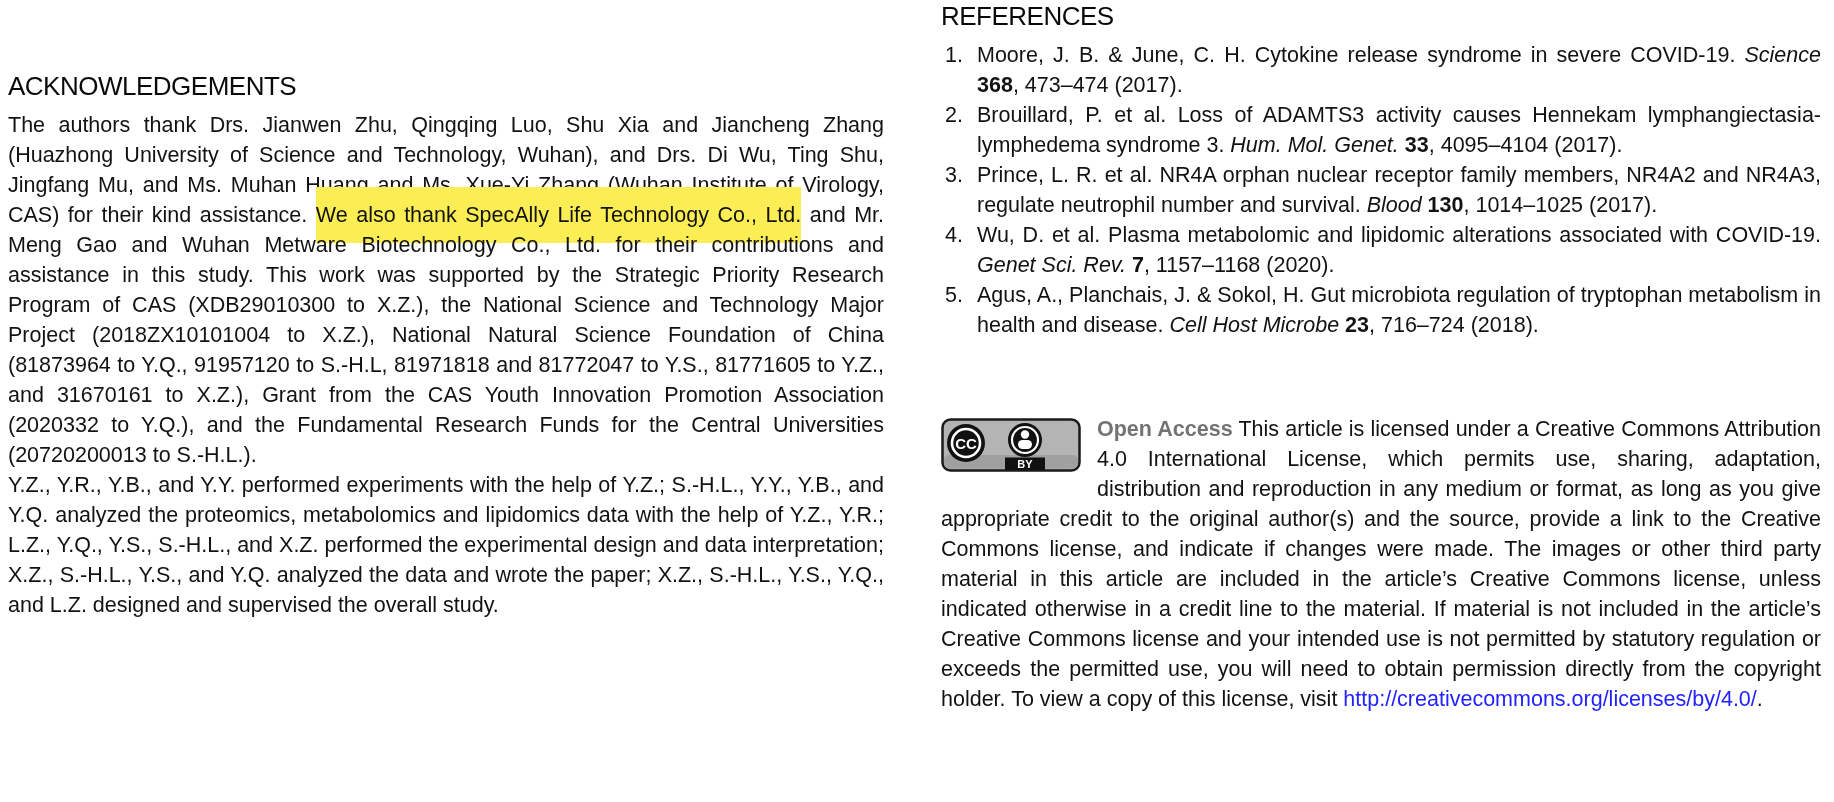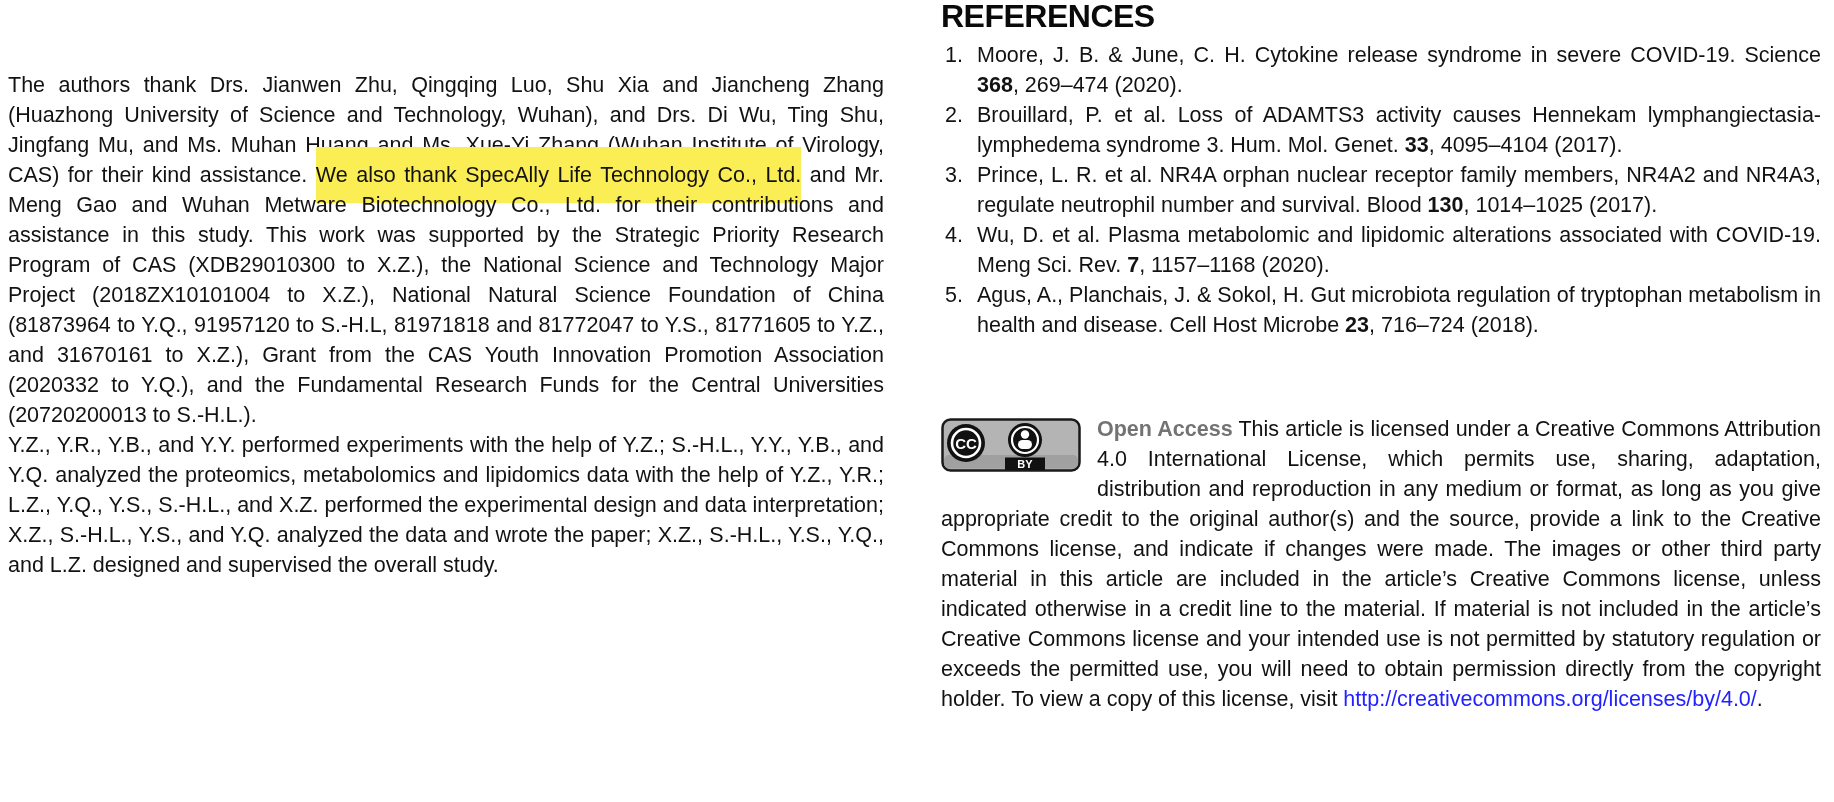--- a/index.html
+++ b/index.html
@@ -19,23 +19,23 @@
     width: 876px;
   }
   .col-right {
     position: absolute;
     left: 941px;
     top: 0px;
     width: 880px;
   }
   h1.section-heading {
     margin: 0 0 8px 0;
-    font-size: 32px;
+    font-size: 26px;
     line-height: 32px;
-    font-weight: 700;
+    font-weight: 400;
     letter-spacing: -0.5px;
     color: #0a0a0a;
   }
   p.body-text {
     margin: 0;
     font-size: 21.5px;
     line-height: 30px;
     text-align: justify;
   }
   .contrib-heading { margin-top: 82px !important; }
@@ -54,21 +54,21 @@
     font-size: 21.5px;
     line-height: 30px;
     text-align: justify;
     margin: 0;
   }
   .ref-num {
     position: absolute;
     left: 4px;
     top: 0;
   }
-  .ref-journal { }
+  .ref-journal { font-style: italic; }
   .ref-volume { font-weight: 700; }
   .open-access {
     margin-top: 74px;
   }
   .open-access p.body-text { text-align: justify; }
   .cc-badge {
     float: left;
     width: 140px;
     height: 54px;
     margin: 4px 16px 4px 0;
@@ -79,33 +79,34 @@
     text-decoration: none;
     cursor: pointer;
   }
 </style>
 </head>
 <body>
 
 <div class="page">
 
   <div class="col-left">
+    <h1 class="section-heading">ACKNOWLEDGEMENTS</h1>
     <p class="body-text"><span>The authors thank Drs. Jianwen Zhu, Qingqing Luo, Shu Xia and Jiancheng Zhang (Huazhong University of Science and Technology, Wuhan), and Drs. Di Wu, Ting Shu, Jingfang Mu, and Ms. Muhan Huang and Ms. Xue-Yi Zhang (Wuhan Institute of Virology, CAS) for their kind assistance. </span><span class="highlight">We also thank SpecAlly Life Technology Co., Ltd.</span><span> and Mr. Meng Gao and Wuhan Metware Biotechnology Co., Ltd. for their contributions and assistance in this study. This work was supported by the Strategic Priority Research Program of CAS (XDB29010300 to X.Z.), the National Science and Technology Major Project (2018ZX10101004 to X.Z.), National Natural Science Foundation of China (81873964 to Y.Q., 91957120 to S.-H.L, 81971818 and 81772047 to Y.S., 81771605 to Y.Z., and 31670161 to X.Z.), Grant from the CAS Youth Innovation Promotion Association (2020332 to Y.Q.), and the Fundamental Research Funds for the Central Universities (20720200013 to S.-H.L.).</span></p>
 
     <p class="body-text">Y.Z., Y.R., Y.B., and Y.Y. performed experiments with the help of Y.Z.; S.-H.L., Y.Y., Y.B., and Y.Q. analyzed the proteomics, metabolomics and lipidomics data with the help of Y.Z., Y.R.; L.Z., Y.Q., Y.S., S.-H.L., and X.Z. performed the experimental design and data interpretation; X.Z., S.-H.L., Y.S., and Y.Q. analyzed the data and wrote the paper; X.Z., S.-H.L., Y.S., Y.Q., and L.Z. designed and supervised the overall study.</p>
   </div>
 
   <div class="col-right">
     <h1 class="section-heading">REFERENCES</h1>
 
     <ol class="ref-list">
-      <li class="ref-item"><span class="ref-num">1.</span><span>Moore, J. B. &amp; June, C. H. Cytokine release syndrome in severe COVID-19. </span><span class="ref-journal">Science</span> <span class="ref-volume">368</span><span>, 269–474 (2020).</span></li>
+      <li class="ref-item"><span class="ref-num">1.</span><span>Moore, J. B. &amp; June, C. H. Cytokine release syndrome in severe COVID-19. </span><span class="ref-journal">Science</span> <span class="ref-volume">368</span><span>, 473–474 (2017).</span></li>
       <li class="ref-item"><span class="ref-num">2.</span><span>Brouillard, P. et al. Loss of ADAMTS3 activity causes Hennekam lymphangiectasia-lymphedema syndrome 3. </span><span class="ref-journal">Hum. Mol. Genet.</span> <span class="ref-volume">33</span><span>, 4095–4104 (2017).</span></li>
       <li class="ref-item"><span class="ref-num">3.</span><span>Prince, L. R. et al. NR4A orphan nuclear receptor family members, NR4A2 and NR4A3, regulate neutrophil number and survival. </span><span class="ref-journal">Blood</span> <span class="ref-volume">130</span><span>, 1014–1025 (2017).</span></li>
-      <li class="ref-item"><span class="ref-num">4.</span><span>Wu, D. et al. Plasma metabolomic and lipidomic alterations associated with COVID-19. </span><span class="ref-journal">Meng Sci. Rev.</span> <span class="ref-volume">7</span><span>, 1157–1168 (2020).</span></li>
+      <li class="ref-item"><span class="ref-num">4.</span><span>Wu, D. et al. Plasma metabolomic and lipidomic alterations associated with COVID-19. </span><span class="ref-journal">Genet Sci. Rev.</span> <span class="ref-volume">7</span><span>, 1157–1168 (2020).</span></li>
       <li class="ref-item"><span class="ref-num">5.</span><span>Agus, A., Planchais, J. &amp; Sokol, H. Gut microbiota regulation of tryptophan metabolism in health and disease. </span><span class="ref-journal">Cell Host Microbe</span> <span class="ref-volume">23</span><span>, 716–724 (2018).</span></li>
     </ol>
 
     <div class="open-access">
       <svg class="cc-badge" viewBox="0 0 140 54" xmlns="http://www.w3.org/2000/svg">
         <rect x="1.5" y="1.5" width="137" height="51" rx="8" fill="#b4b4b4" stroke="#1a1a1a" stroke-width="2.5"></rect>
         <rect x="3" y="37" width="134" height="13.5" rx="5" fill="#a0a0a0"></rect>
         <g>
           <circle cx="25" cy="25" r="19" fill="#111111"></circle>
           <circle cx="25" cy="25" r="14" fill="none" stroke="#ffffff" stroke-width="2.6"></circle>

